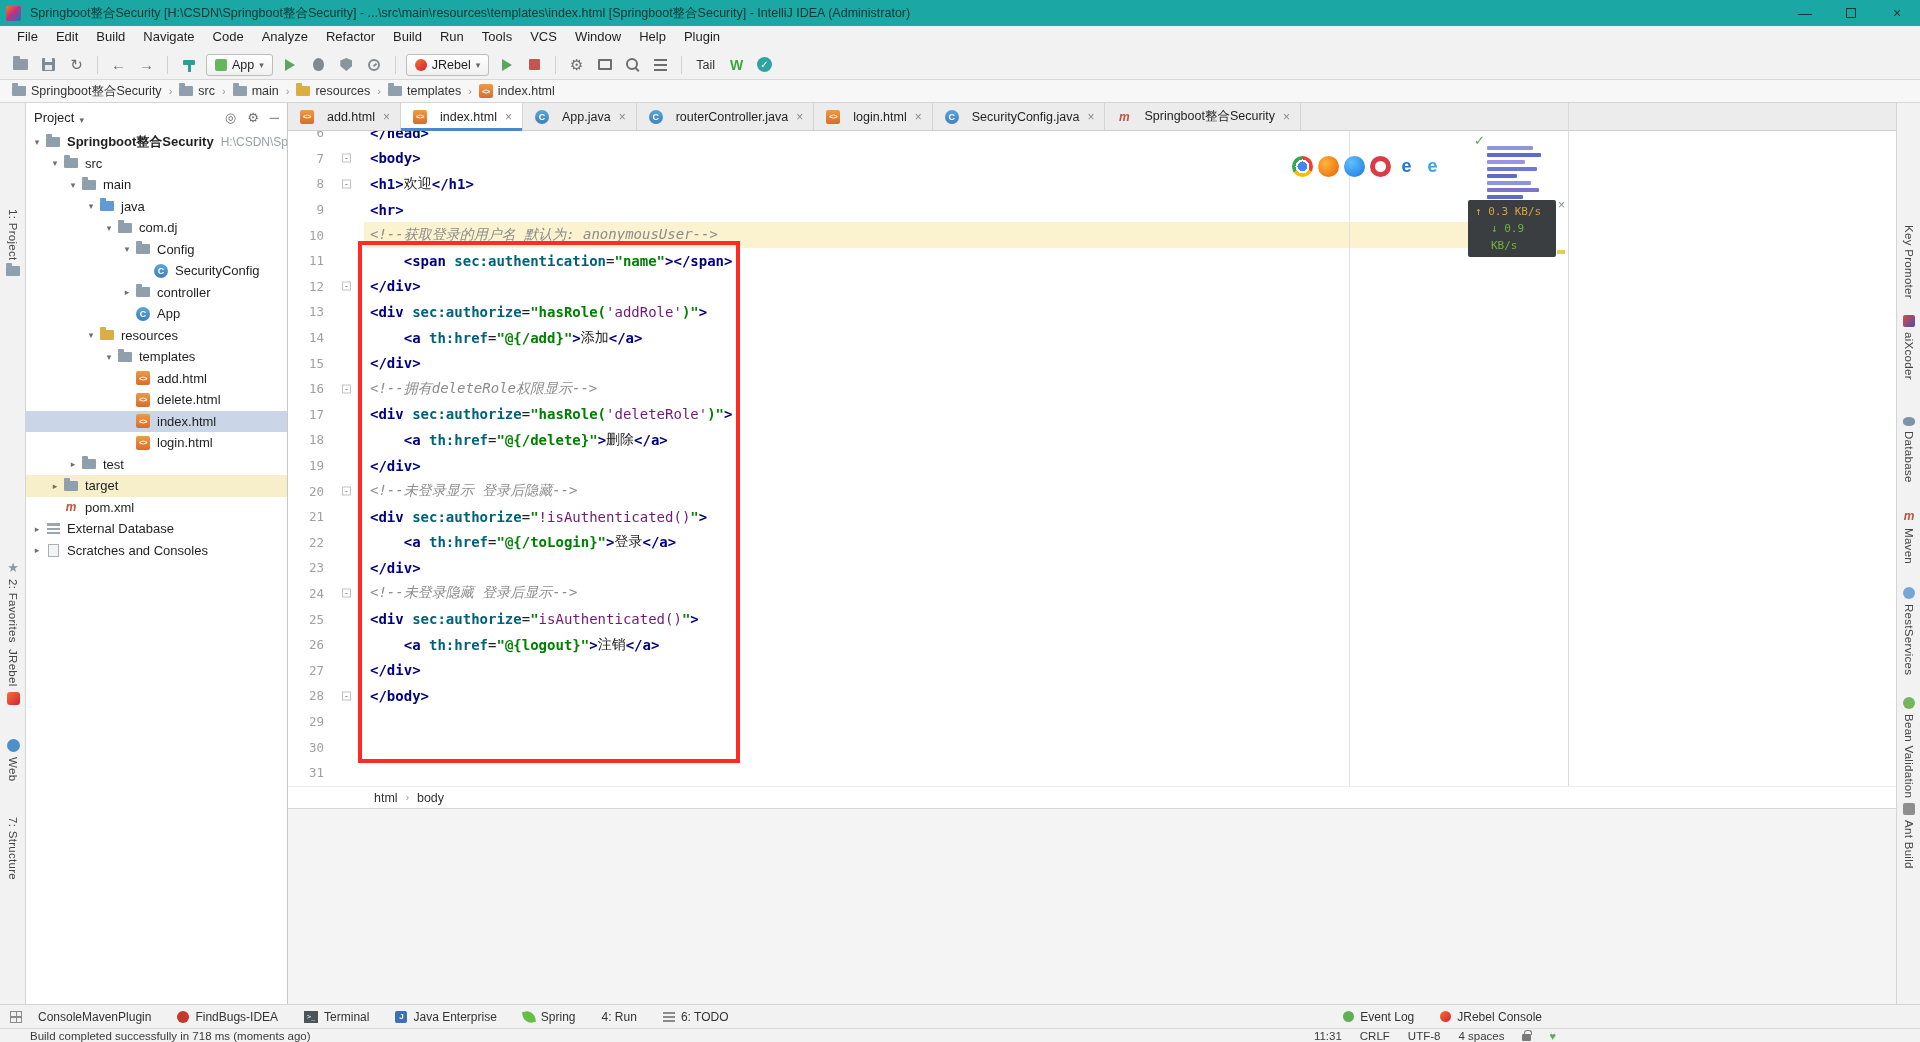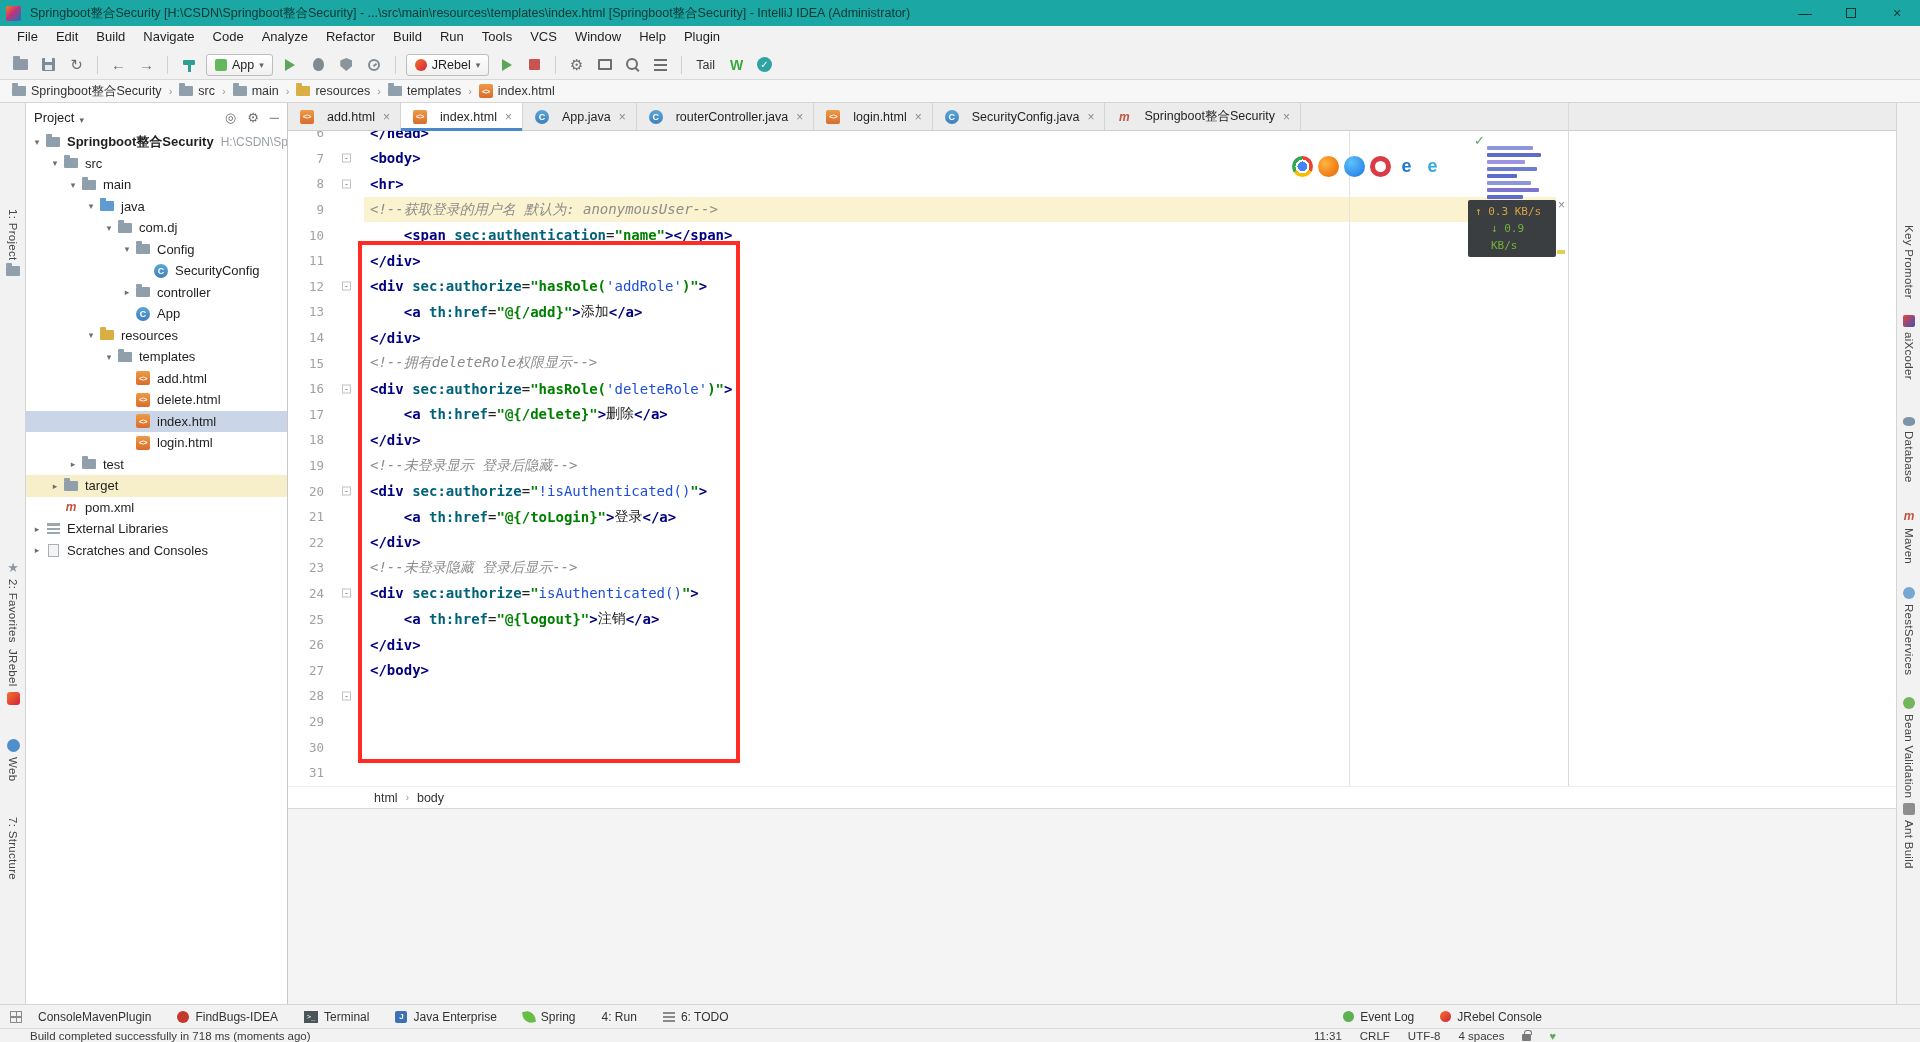--- a/index.html
+++ b/index.html
@@ -107,21 +107,21 @@
 .gutter{width:76px;flex:none;}
 .gutter-inner,.code-inner{margin-top:-11px;}
 .grow{height:25.6px;display:flex;align-items:center;justify-content:flex-end;padding-right:40px;position:relative;font-family:"DejaVu Sans Mono","Liberation Mono",monospace;font-size:12.5px;color:#A1A1A1;}
 .grow .fold{position:absolute;right:13px;top:50%;transform:translateY(-50%);width:9px;height:9px;border:1px solid #C2C2C2;background:#fff;color:#777;font-size:9px;line-height:7px;text-align:center;}
 .codecol{flex:1;position:relative;}
 .cline{height:25.6px;display:flex;align-items:center;padding-left:6px;font-family:"DejaVu Sans Mono","Liberation Mono",monospace;font-size:14px;white-space:pre;}
 .cline.current{background:linear-gradient(to right,#FBF2CF 0,#FBF2CF 1192px,rgba(0,0,0,0) 1192px);}
 .tk-tag{color:#000080;font-weight:bold;}
 .tk-attr{color:#00627A;font-weight:bold;}
 .tk-str{color:#008000;font-weight:bold;}
-.tk-expr{color:#1d4ed8;}
+.tk-expr{color:#701a75;}
 .tk-com{color:#8C8C8C;font-style:italic;}
 .tk-txt{color:#1F1F1F;}
 .guide{position:absolute;left:1061px;top:28px;height:655px;width:1px;background:#E3E3E3;}
 .rdiv{position:absolute;left:1280px;top:0;height:705px;width:1px;background:#DADADA;}
 .ed-bc{position:absolute;left:0;top:683px;width:1608px;height:22px;background:#FFFFFF;border-top:1px solid #EDEDED;display:flex;align-items:center;padding-left:86px;font-size:12.5px;color:#333;gap:8px;}
 .bc-sep{color:#999;font-size:10px;}
 .ed-rest{position:absolute;left:0;top:705px;width:1608px;height:196px;background:#F4F4F4;border-top:1px solid #D8D8D8;}
 
 
 .ov{position:absolute;z-index:50;}
@@ -479,21 +479,21 @@
         </div>
         <div class="trow" style="padding-left: 4px;">
           <span class="chev">▸</span>
           <span class="ticon">
             <span class="lib">
               <i></i>
               <i></i>
               <i></i>
             </span>
           </span>
-          <span class="tlabel">External Libraries</span>
+          <span class="tlabel">External Database</span>
         </div>
         <div class="trow" style="padding-left: 4px;">
           <span class="chev">▸</span>
           <span class="ticon">
             <span class="scr"></span>
           </span>
           <span class="tlabel">Scratches and Consoles</span>
         </div>
       </div>
   </div>
@@ -637,20 +637,21 @@
             </div>
             <div class="grow">
               <span class="lnum">31</span>
             </div>
           </div>
         </div>
       <div class="codecol">
           <div class="code-inner" id="codeInner">
             <div class="cline"><span class="tk-tag">&lt;/head&gt;</span></div>
             <div class="cline"><span class="tk-tag">&lt;body&gt;</span></div>
+            <div class="cline"><span class="tk-tag">&lt;h1&gt;</span><span class="tk-txt">欢迎</span><span class="tk-tag">&lt;/h1&gt;</span></div>
             <div class="cline"><span class="tk-tag">&lt;hr&gt;</span></div>
             <div class="cline current"><span class="tk-com">&lt;!--获取登录的用户名 默认为: anonymousUser--&gt;</span></div>
             <div class="cline"><span class="tk-txt">    </span><span class="tk-tag">&lt;span </span><span class="tk-attr">sec:authentication</span><span class="tk-txt">=</span><span class="tk-str">"name"</span><span class="tk-tag">&gt;&lt;/span&gt;</span></div>
             <div class="cline"><span class="tk-tag">&lt;/div&gt;</span></div>
             <div class="cline"><span class="tk-tag">&lt;div </span><span class="tk-attr">sec:authorize</span><span class="tk-txt">=</span><span class="tk-str">"hasRole(</span><span class="tk-expr">'addRole'</span><span class="tk-str">)"</span><span class="tk-tag">&gt;</span></div>
             <div class="cline"><span class="tk-txt">    </span><span class="tk-tag">&lt;a </span><span class="tk-attr">th:href</span><span class="tk-txt">=</span><span class="tk-str">"@{/add}"</span><span class="tk-tag">&gt;</span><span class="tk-txt">添加</span><span class="tk-tag">&lt;/a&gt;</span></div>
             <div class="cline"><span class="tk-tag">&lt;/div&gt;</span></div>
             <div class="cline"><span class="tk-com">&lt;!--拥有deleteRole权限显示--&gt;</span></div>
             <div class="cline"><span class="tk-tag">&lt;div </span><span class="tk-attr">sec:authorize</span><span class="tk-txt">=</span><span class="tk-str">"hasRole(</span><span class="tk-expr">'deleteRole'</span><span class="tk-str">)"</span><span class="tk-tag">&gt;</span></div>
             <div class="cline"><span class="tk-txt">    </span><span class="tk-tag">&lt;a </span><span class="tk-attr">th:href</span><span class="tk-txt">=</span><span class="tk-str">"@{/delete}"</span><span class="tk-tag">&gt;</span><span class="tk-txt">删除</span><span class="tk-tag">&lt;/a&gt;</span></div>

